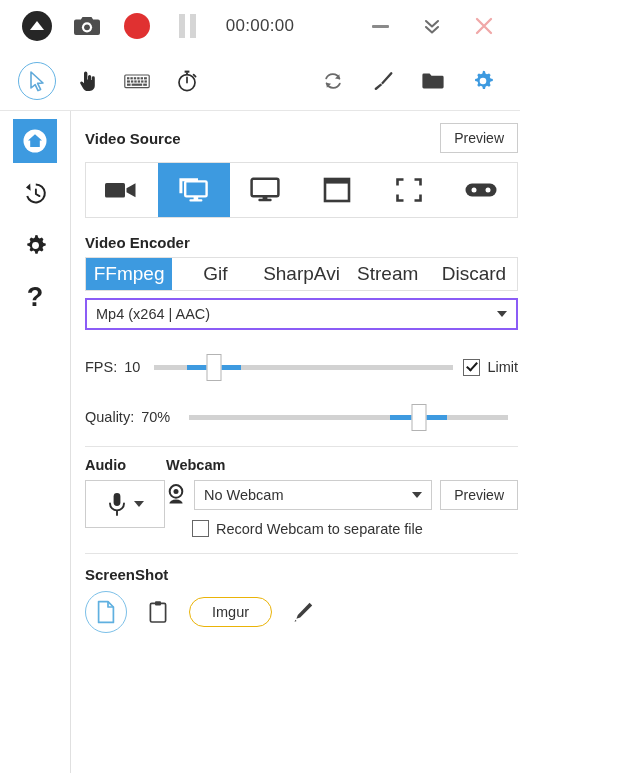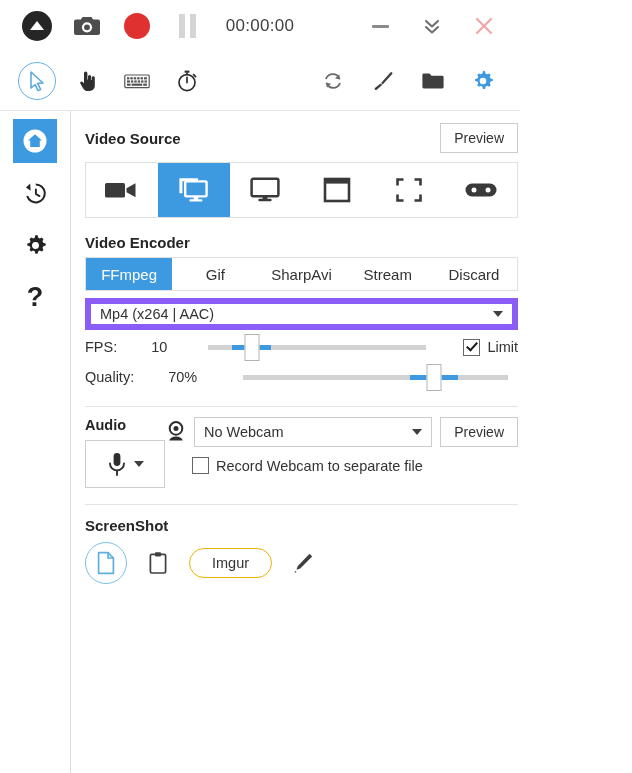--- a/index.html
+++ b/index.html
@@ -243,31 +243,31 @@
     display: flex;
     border: 1px solid #e0e0e0;
     margin-top: 6px;
     height: 32px;
   }
   .tab {
     flex: 1;
     display: flex;
     align-items: center;
     justify-content: center;
-    font-size: 15px;
+    font-size: 19px;
     color: #333333;
     cursor: pointer;
   }
   .tab.active {
     background: #3d9ae0;
     color: #ffffff;
   }
 
   .combo {
-    border: 6px solid #8b5cf6;
+    border: 2px solid #8b5cf6;
     height: 32px;
     margin-top: 7px;
     display: flex;
     align-items: center;
     padding: 0 9px;
     font-size: 14.5px;
     color: #333333;
     cursor: pointer;
     background: #ffffff;
     box-sizing: border-box;
@@ -276,23 +276,22 @@
     margin-left: auto;
     width: 0; height: 0;
     border-left: 5px solid transparent;
     border-right: 5px solid transparent;
     border-top: 6px solid #3f3f3f;
   }
 
   .slider-row {
     display: flex;
     align-items: center;
-    margin-top: 4px;
+    margin-top: 24px;
     height: 26px;
-    gap: 27px;
   }
   .slider-label {
     font-size: 14.5px;
     color: #333333;
     white-space: nowrap;
   }
   .slider {
     position: relative;
     flex: 1;
     height: 26px;
@@ -722,20 +721,21 @@
             <svg width="22" height="28" viewBox="0 0 22 28">
               <rect x="7.6" y="3" width="6.8" height="13" rx="3.4" fill="#2e2e2e"></rect>
               <path d="M4 13.4 a7 7 0 0 0 14 0" fill="none" stroke="#2e2e2e" stroke-width="1.9" stroke-linecap="round"></path>
               <path d="M11 20.6 V25" stroke="#2e2e2e" stroke-width="1.9" stroke-linecap="round"></path>
             </svg>
             <span class="caret"></span>
           </div>
         </div>
 
         <div class="webcam-col">
+          <div class="col-title">Webcam</div>
 
           <div class="wc-row">
             <svg width="20" height="24" viewBox="0 0 20 24">
               <circle cx="10" cy="8.4" r="6.3" fill="none" stroke="#2e2e2e" stroke-width="2"></circle>
               <circle cx="10" cy="8.4" r="2.5" fill="#2e2e2e"></circle>
               <path d="M3.4 20.6 a6.6 4.2 0 0 1 13.2 0 Z" fill="#2e2e2e"></path>
             </svg>
             <div class="wc-combo">
               <span>No Webcam</span>
               <span class="caret"></span>

